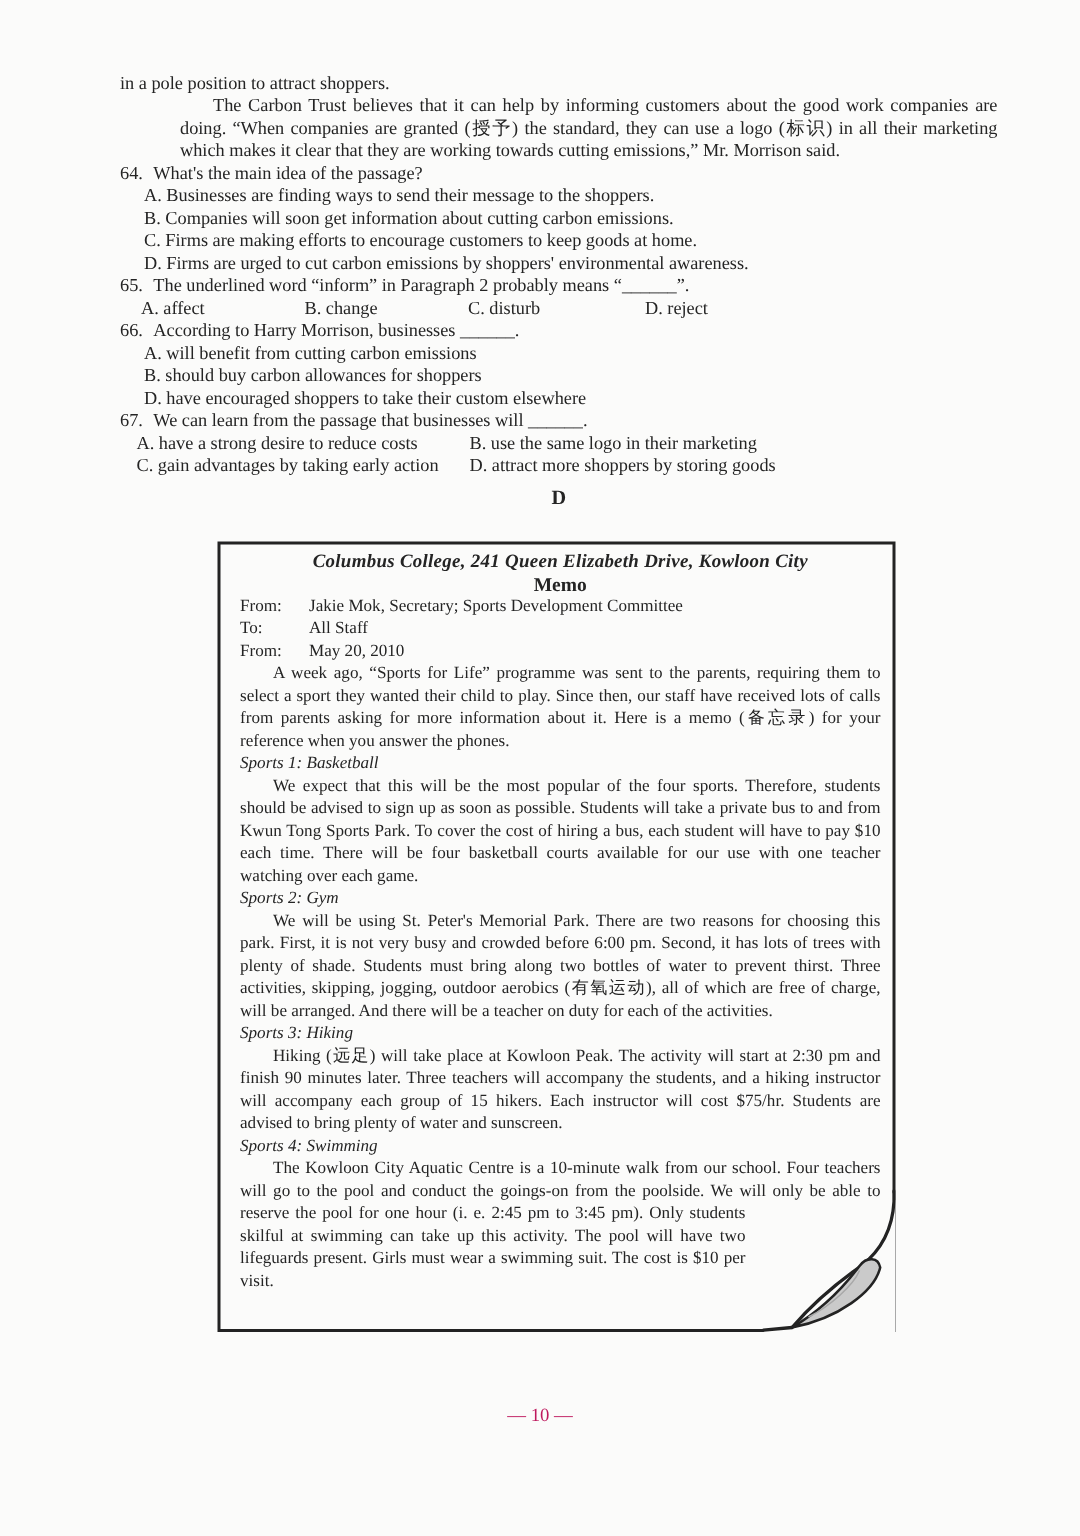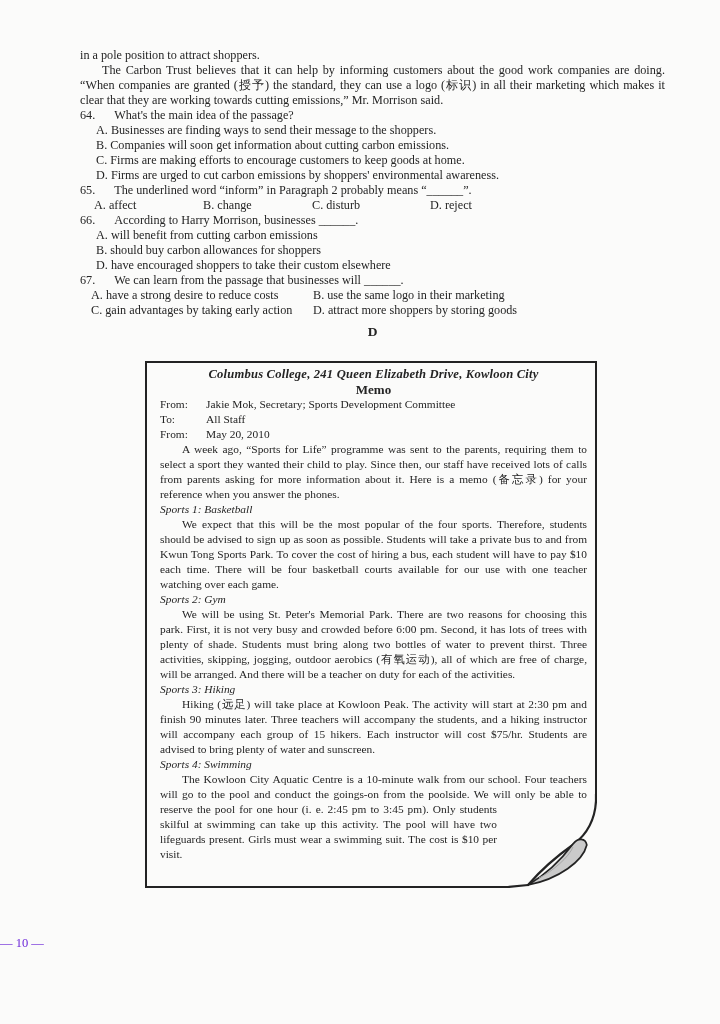--- a/index.html
+++ b/index.html
@@ -2,23 +2,23 @@
 <html><head>
 <meta charset="utf-8">
 <style>
   html,body{margin:0;padding:0;}
   .page{
     position:relative;width:720px;height:1024px;overflow:hidden;
     background:#fbfbfa;color:#242424;
     font-family:"Liberation Serif", serif;
   }
   .top-block{position:absolute;left:80px;top:48px;width:585px;font-size:12.2px;line-height:15px;}
-  .just{text-align:justify;}
+  .just{text-align:justify;margin-left:40px;}
   .indent{text-indent:22px;}
-  .qnum{margin-right:19px;font-family:Liberation Serif, serif;}
+  .qnum{margin-right:7px;font-family:Liberation Serif, serif;}
   .opts{padding-left:16px;}
   .opt{white-space:nowrap;overflow:hidden;}
   .opts-row{display:flex;padding-left:14px;}
   .opts-row .opt:nth-child(1){width:109px;}
   .opts-row .opt:nth-child(2){width:109px;}
   .opts-row .opt:nth-child(3){width:118px;}
   .opts-row .opt:nth-child(4){flex:1;}
   .opts-2col{display:grid;grid-template-columns:222px auto;padding-left:11px;}
   .section-label{text-align:center;font-weight:bold;font-size:13.5px;margin-top:6px;}
 
@@ -30,21 +30,21 @@
   }
   .letterhead{text-align:center;font-style:italic;font-weight:bold;font-size:12.6px;letter-spacing:0.2px;}
   .memo-title{text-align:center;font-weight:bold;font-size:13px;}
   .meta-line{white-space:nowrap;}
   .mlabel{display:inline-block;min-width:46px;}
   .mpara{text-align:justify;text-indent:22px;}
   .mhead{font-weight:normal;font-style:italic;}
   .curl-spacer{float:right;width:90px;height:88px;shape-outside:inset(36% 0 0 0);}
   .curl{position:absolute;right:-2px;bottom:-2px;width:96px;height:96px;}
 
-  .footer{position:absolute;left:0;top:936px;width:720px;font-size:12.5px;color:#6d28d9;}
+  .footer{position:absolute;left:0;top:936px;width:720px;text-align:center;font-size:12.5px;color:#be185d;}
 </style>
 </head>
 <body>
 
 <div class="page">
 
   <div class="top-block">
     <div>in a pole position to attract shoppers.</div>
     <div class="just indent">The Carbon Trust believes that it can help by informing customers about the good work companies are doing. “When companies are granted (授予) the standard, they can use a logo (标识) in all their marketing which makes it clear that they are working towards cutting emissions,” Mr. Morrison said.</div>
 

